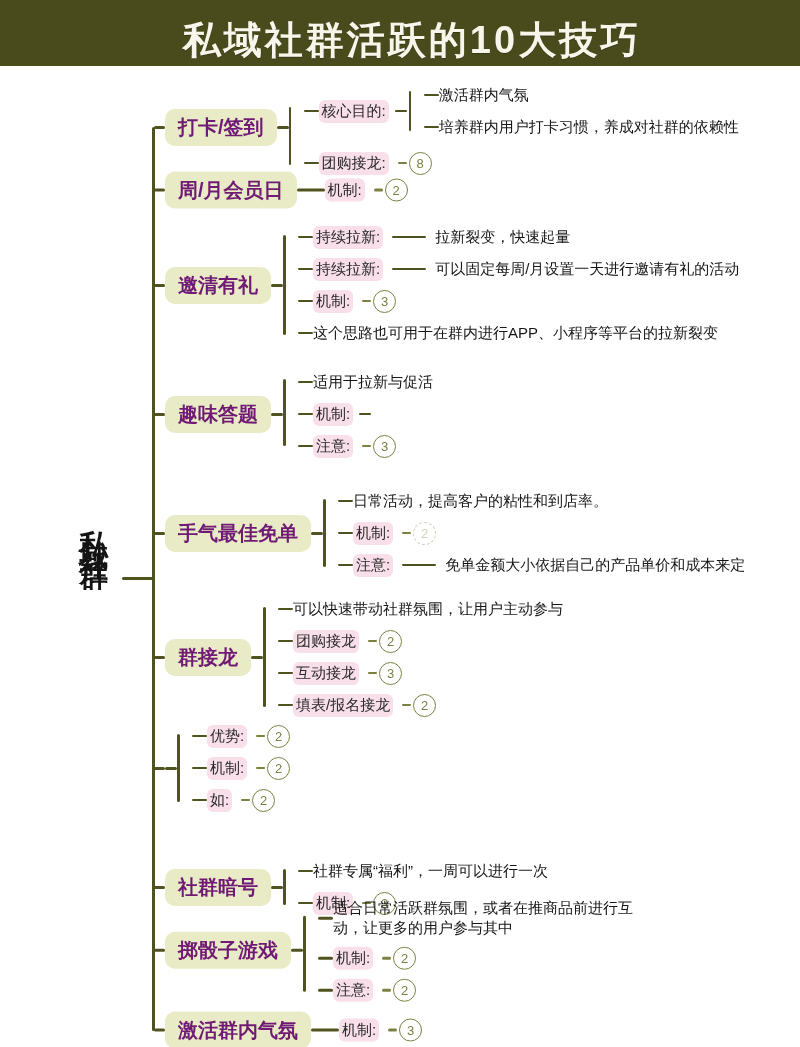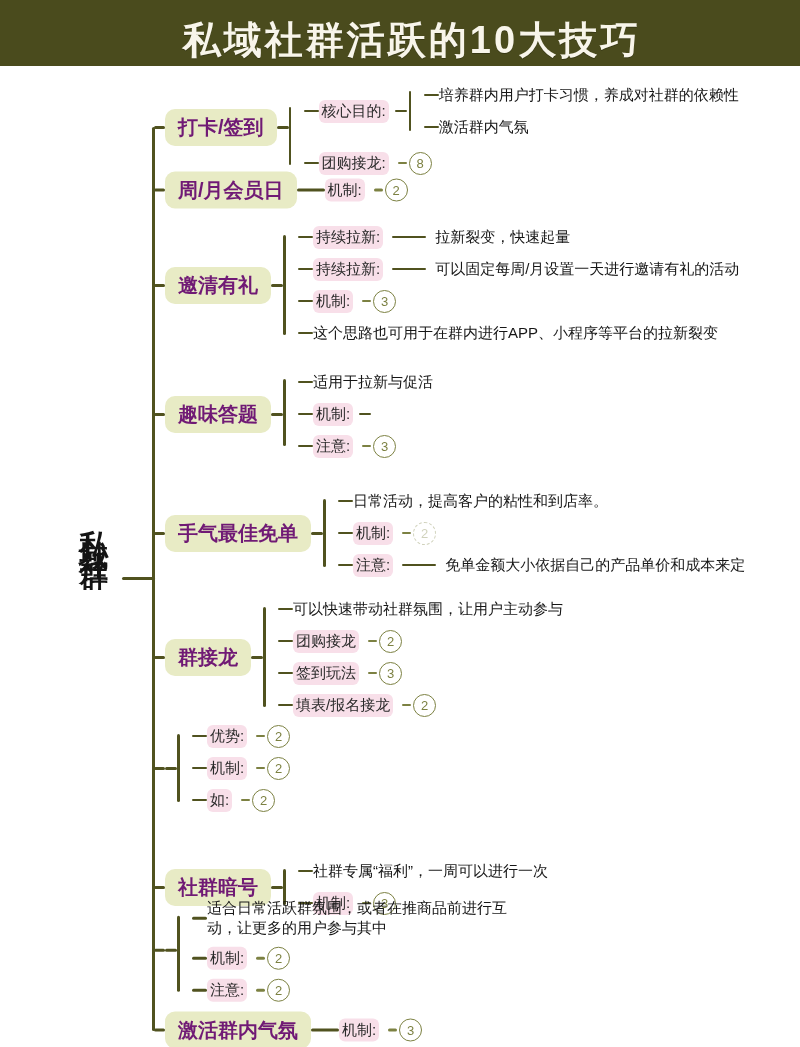--- a/index.html
+++ b/index.html
@@ -87,24 +87,24 @@
 <div class="branch" style="top:127px">
   <div class="stub"></div>
   <div class="topic">打卡/签到</div>
   <div class="link"></div>
   <div class="kids" style="--vt:32px;--vb:14px">
     <div class="kid">
       <div class="plabel">核心目的:</div>
       <div class="dash sm"></div>
       <div class="kids nested">
         <div class="kid">
-          <div class="ptext">培养群内用户打卡习惯，养成对社群的依赖性</div>
+          <div class="ptext">激活群内气氛</div>
         </div>
         <div class="kid">
-          <div class="ptext">激活群内气氛</div>
+          <div class="ptext">培养群内用户打卡习惯，养成对社群的依赖性</div>
         </div>
       </div>
     </div>
     <div class="kid">
       <div class="plabel">团购接龙:</div>
       <div class="tick"></div>
       <div class="num">8</div>
     </div>
   </div>
 </div>
@@ -195,21 +195,21 @@
   <div class="kids">
     <div class="kid">
       <div class="ptext">可以快速带动社群氛围，让用户主动参与</div>
     </div>
     <div class="kid">
       <div class="plabel">团购接龙</div>
       <div class="tick"></div>
       <div class="num">2</div>
     </div>
     <div class="kid">
-      <div class="plabel">签到玩法</div>
+      <div class="plabel">互动接龙</div>
       <div class="tick"></div>
       <div class="num">3</div>
     </div>
     <div class="kid">
       <div class="plabel">填表/报名接龙</div>
       <div class="tick"></div>
       <div class="num">2</div>
     </div>
   </div>
 </div>
@@ -247,20 +247,21 @@
     <div class="kid">
       <div class="plabel">机制:</div>
       <div class="tick"></div>
       <div class="num">3</div>
     </div>
   </div>
 </div>
 
 <div class="branch" style="top:950px">
   <div class="stub"></div>
+  <div class="topic">掷骰子游戏</div>
   <div class="link"></div>
   <div class="kids" style="--vt:22px;--vb:15px">
     <div class="kid">
       <div class="ptext wrap">适合日常活跃群氛围，或者在推商品前进行互动，让更多的用户参与其中</div>
     </div>
     <div class="kid">
       <div class="plabel">机制:</div>
       <div class="tick"></div>
       <div class="num">2</div>
     </div>

